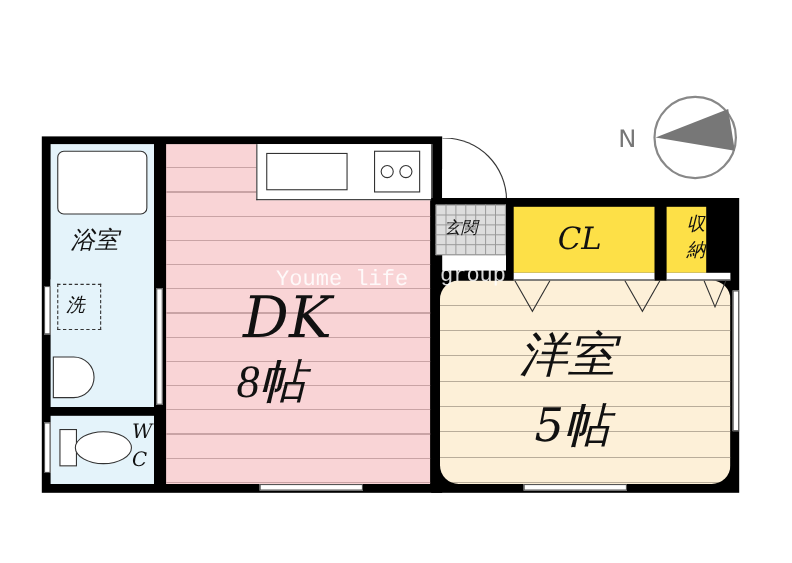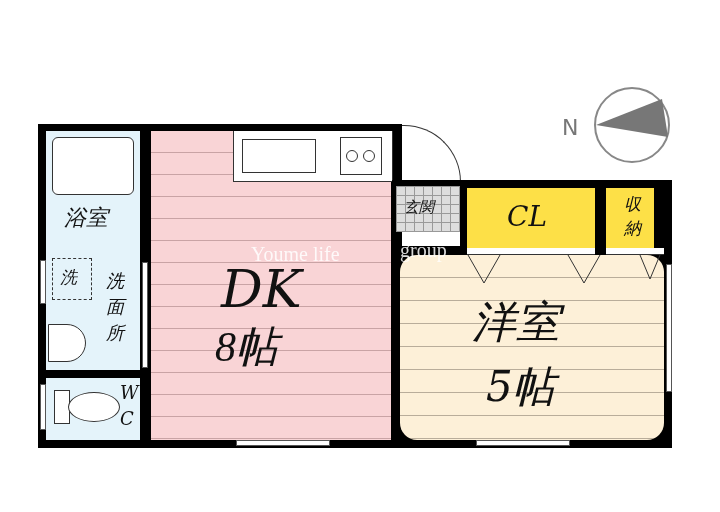--- a/index.html
+++ b/index.html
@@ -7,21 +7,21 @@
   .abs{position:absolute;}
   .wall{position:absolute;background:#000;}
   .room{position:absolute;}
   .pink{background:#f9d4d6;background-image:repeating-linear-gradient(to bottom,transparent 0,transparent 21px,#c9a3a5 21px,#c9a3a5 22px);}
   .cream{background:#fdf0d8;background-image:repeating-linear-gradient(to bottom,transparent 0,transparent 22px,#b9ad9a 22px,#b9ad9a 23px);border-radius:17px;}
   .blue{background:#e4f3fa;}
   .yellow{background:#fde047;}
   .tile{background-color:#ddd;background-image:linear-gradient(#999 1px,transparent 1px),linear-gradient(90deg,#999 1px,transparent 1px);background-size:9px 9px;}
   .lbl{position:absolute;font-style:italic;color:#111;white-space:nowrap;font-family:"DejaVu Serif",serif;}
   .win{position:absolute;background:#fff;border:1px solid #555;box-sizing:border-box;}
-  .wm{position:absolute;color:rgba(255,255,255,0.85);font-family:Liberation Serif, serif;font-size:20px;}
+  .wm{position:absolute;color:rgba(255,255,255,0.85);font-family:Liberation Mono, monospace;font-size:20px;}
 </style>
 </head>
 <body>
 
 <div class="abs" style="left:560px;left:560px;top:85px;width:120px;height:80px;">
   <span class="abs" style="left:2px;top:30px;font-family:'DejaVu Sans',sans-serif;font-size:22px;color:#777;">N</span>
   <svg class="abs" style="left:32px;top:0;" width="80" height="80" viewBox="0 0 80 80">
     <circle cx="40" cy="40" r="37" fill="#fff" stroke="#888" stroke-width="2"></circle>
     <polygon points="4,40 70,14 76,52" fill="#777"></polygon>
   </svg>
@@ -30,21 +30,20 @@
 <div class="wall" style="left:38px;top:124px;width:364px;height:324px;"></div>
 
 <div class="room blue" style="left:46px;top:131px;width:94px;height:133px;">
   <div class="abs" style="left:6px;top:6px;width:80px;height:56px;border:1px solid #333;border-radius:6px;background:#fff;"></div>
   <span class="lbl" style="left:18px;top:72px;font-size:22px;">浴室</span>
 </div>
 
 <div class="room blue" style="left:46px;top:254px;width:94px;height:116px;">
   <div class="abs" style="left:6px;top:4px;width:38px;height:40px;border:1px dashed #333;"></div>
   <span class="lbl" style="left:14px;top:12px;font-size:17px;">洗</span>
-  <span class="lbl" style="left:60px;top:14px;font-size:18px;line-height:26px;white-space:normal;width:22px;">洗面所</span>
   <div class="abs" style="left:2px;top:70px;width:36px;height:36px;border:1px solid #333;border-radius:0 50% 50% 0;background:#fff;"></div>
 </div>
 
 <div class="room blue" style="left:46px;top:378px;width:94px;height:62px;">
   <div class="abs" style="left:8px;top:12px;width:14px;height:32px;border:1px solid #333;background:#fff;"></div>
   <div class="abs" style="left:22px;top:14px;width:50px;height:28px;border:1px solid #333;border-radius:50%;background:#fff;"></div>
   <span class="lbl" style="left:74px;top:4px;font-size:18px;">W</span>
   <span class="lbl" style="left:74px;top:30px;font-size:18px;">C</span>
 </div>
 
@@ -75,21 +74,21 @@
 <div class="room tile" style="left:396px;top:186px;width:64px;height:46px;">
   <span class="lbl" style="left:8px;top:12px;font-size:15px;">玄関</span>
 </div>
 <div class="abs" style="left:402px;top:232px;width:58px;height:14px;background:#fff;"></div>
 
 <div class="room yellow" style="left:467px;top:188px;width:128px;height:60px;">
   <span class="lbl" style="left:40px;top:12px;font-size:28px;">CL</span>
 </div>
 <div class="abs" style="left:467px;top:248px;width:128px;height:6px;background:#fff;border-bottom:1px solid #333;"></div>
 
-<div class="room yellow" style="left:606px;top:188px;width:48px;height:60px;">
+<div class="room yellow" style="left:606px;top:188px;width:36px;height:60px;">
   <span class="lbl" style="left:18px;top:4px;font-size:17px;line-height:24px;white-space:normal;width:20px;">収納</span>
 </div>
 <div class="abs" style="left:606px;top:248px;width:58px;height:6px;background:#fff;border-bottom:1px solid #333;"></div>
 
 <div class="room cream" style="left:400px;top:255px;width:264px;height:185px;">
   <svg class="abs" style="left:0;top:0;" width="264" height="30">
     <polyline points="68,0 84,28 100,0" fill="none" stroke="#333"></polyline>
     <polyline points="168,0 184,28 200,0" fill="none" stroke="#333"></polyline>
     <polyline points="240,0 250,24 260,0" fill="none" stroke="#333"></polyline>
   </svg>

